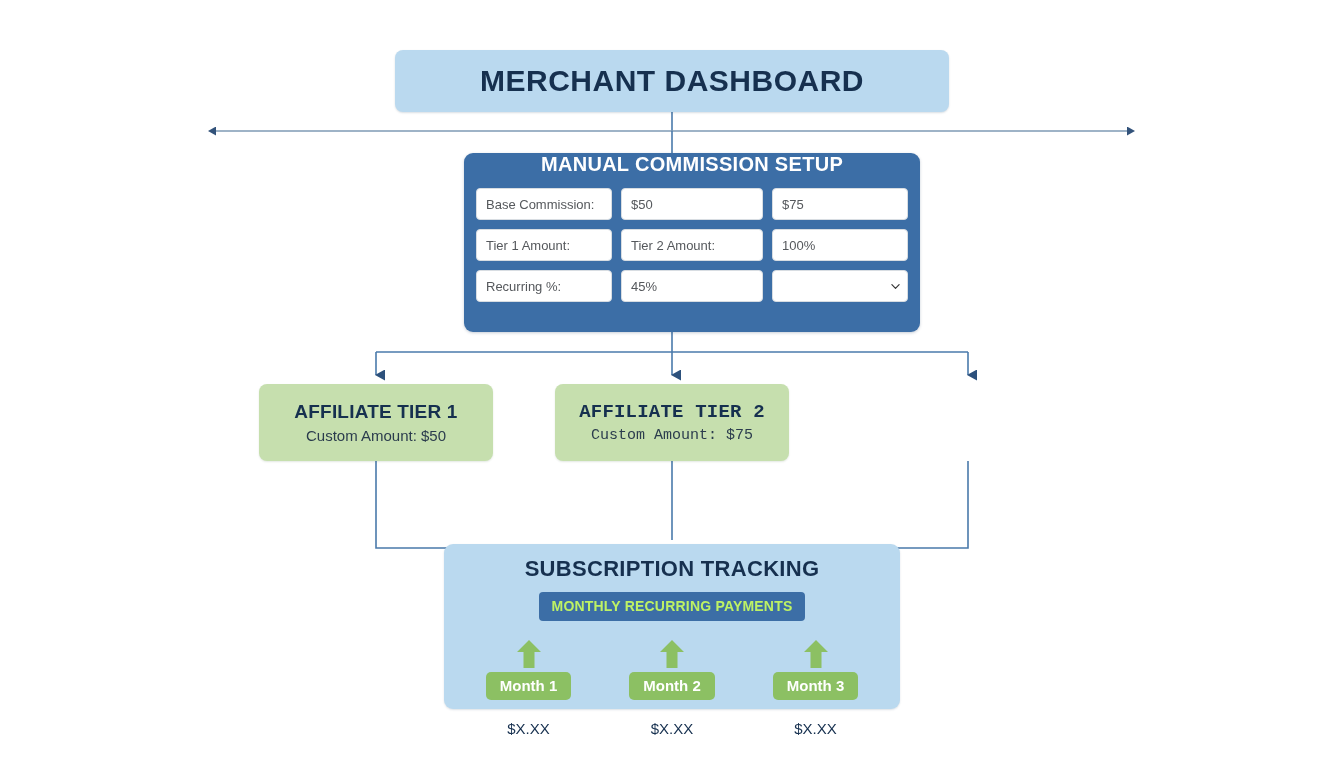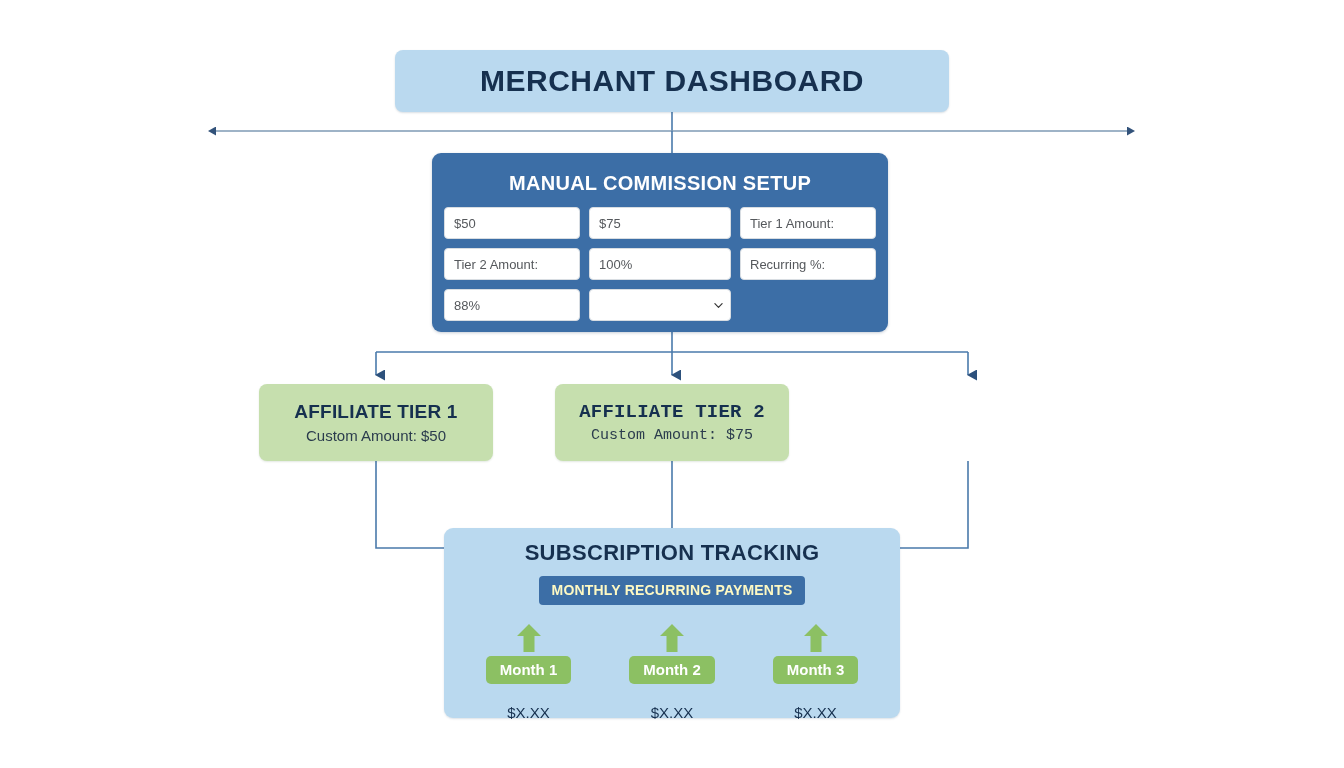--- a/index.html
+++ b/index.html
@@ -53,28 +53,28 @@
   .dashboard .title {
     color: #16304f;
     font-size: 30px;
     font-weight: bold;
     letter-spacing: .5px;
     line-height: 1;
   }
 
   
   .setup {
-    left: 432px;
+    left: 464px;
     top: 153px;
     width: 456px;
     height: 179px;
     background: #3c6ea6;
     border-radius: 9px;
     justify-content: flex-start;
-    padding-top: 19px;
+    padding-top: 0;
     box-shadow: 0 1px 3px rgba(30,60,95,.25);
   }
   .setup .panel-title {
     color: #ffffff;
     font-size: 20px;
     font-weight: bold;
     letter-spacing: .3px;
     margin-bottom: 12px;
   }
   .form-grid {
@@ -129,39 +129,39 @@
     margin-bottom: 4px;
   }
   .tier .tier-sub {
     color: #2b3c4d;
     font-size: 15px;
   }
 
   
   .subscription {
     left: 444px;
-    top: 528px;
+    top: 544px;
     width: 456px;
-    height: 190px;
+    height: 165px;
     background: #bad9ef;
     border-radius: 9px;
     justify-content: flex-start;
     padding-top: 12px;
     box-shadow: 0 1px 2px rgba(40,70,100,.16);
   }
   .subscription .panel-title {
     color: #16304f;
     font-size: 22px;
     font-weight: bold;
     letter-spacing: .3px;
     margin-bottom: 10px;
   }
   .badge {
     background: #3c6ea6;
-    color: #fef9c3;
+    color: #bef264;
     font-size: 14px;
     font-weight: bold;
     letter-spacing: .2px;
     border-radius: 4px;
     padding: 6px 13px 7px 13px;
     margin-bottom: 19px;
   }
   .months {
     display: flex;
     gap: 58px;
@@ -229,41 +229,44 @@
 
   <div class="node dashboard">
     <div class="title">MERCHANT DASHBOARD</div>
   </div>
 
   <div class="node setup">
     <div class="panel-title">MANUAL COMMISSION SETUP</div>
     <div class="form-grid">
 
       <div class="field">
+        <span>Base Commission:</span>
+      </div>
+      <div class="field">
         <span>$50</span>
       </div>
       <div class="field">
         <span>$75</span>
       </div>
 
       <div class="field">
         <span>Tier 1 Amount:</span>
       </div>
       <div class="field">
         <span>Tier 2 Amount:</span>
       </div>
       <div class="field">
         <span>100%</span>
       </div>
 
       <div class="field">
         <span>Recurring %:</span>
       </div>
       <div class="field">
-        <span>88%</span>
+        <span>45%</span>
       </div>
       <div class="field select">
         <span></span>
         <svg class="chev" viewBox="0 0 10 10">
           <path d="M1,3 L5,7 L9,3" stroke="#333" stroke-width="1.3" fill="none" stroke-linecap="round" stroke-linejoin="round"></path>
         </svg>
       </div>
 
     </div>
   </div>

